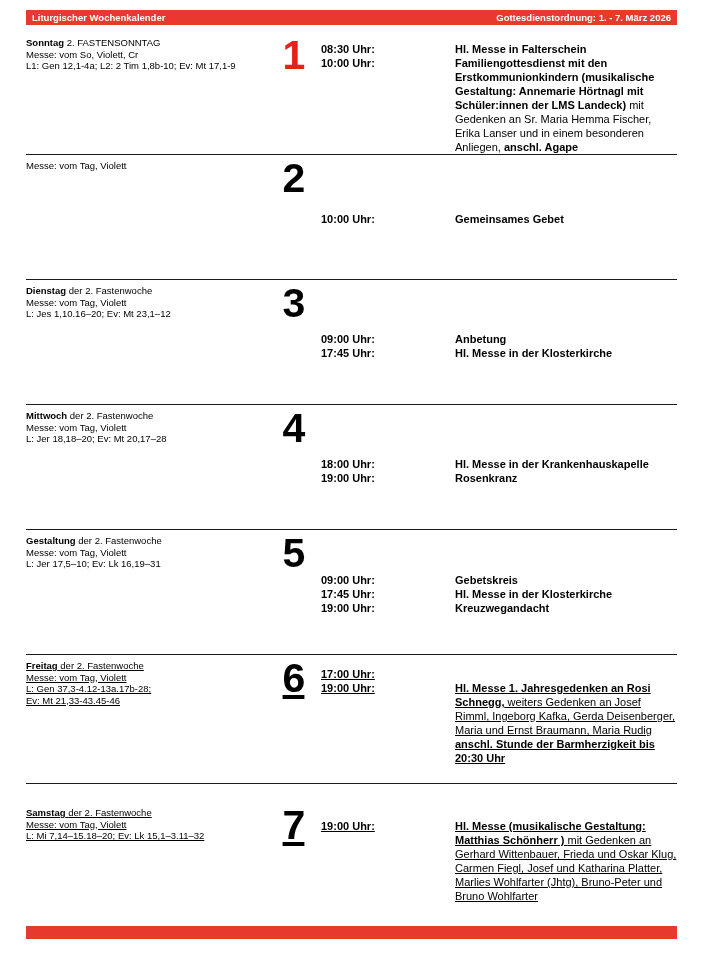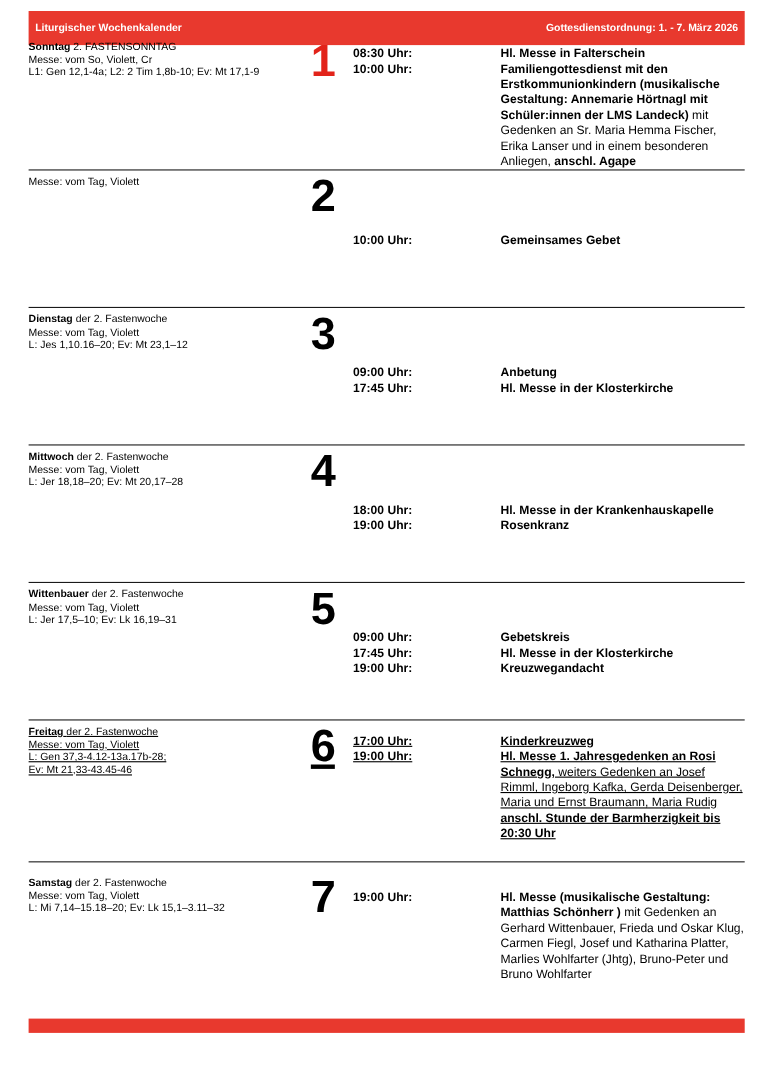--- a/index.html
+++ b/index.html
@@ -1,35 +1,35 @@
 <!DOCTYPE html>
 <html><head>
 <meta charset="utf-8">
 <style>
   html,body { margin:0; padding:0; background:#ffffff; }
   .page {
     position:relative; width:703px; height:979px; background:#ffffff;
     font-family:"Liberation Sans", sans-serif; color:#000; overflow:hidden;
   }
   .redbar {
-    position:absolute; left:26px; width:651px; height:31px; background:#e8392e;
+    position:absolute; left:26px; width:651px; height:15px; background:#e8392e;
     color:#fff; font-size:9.5px; font-weight:bold; display:flex;
     justify-content:space-between; align-items:center; padding:0 6px; box-sizing:border-box;
   }
   .redbar.top { top:10px; }
   .redbar.bottom { top:926px; height:13px; }
   .content { position:absolute; top:25px; left:26px; width:651px; }
   .day-row {
     display:grid; grid-template-columns:240px 55px 1fr;
     box-sizing:border-box; align-items:start;
   }
   .day-row.first { min-height:128px; padding-top:12px; }
   .day-row.mid   { min-height:125px; padding-top:5px; border-top:1px solid #1a1a1a; }
   .day-row.fri   { min-height:129px;text-decoration:underline; }
-  .day-row.last  { min-height:132px; padding-top:13px; border-top:1px solid #1a1a1a; }
+  .day-row.last  { min-height:132px; padding-top:23px; border-top:1px solid #1a1a1a;text-decoration:underline; }
   .day-info { font-size:9.5px; line-height:11.5px; }
   .day-info .b, .b { font-weight:bold; }
   .day-number {
     font-size:41px; font-weight:bold; line-height:36px; text-align:center;
     letter-spacing:-1px; margin-top:0;
   }
   .day-number.red { color:#e2231a; }
   .events { display:flex; flex-direction:column; }
   .ev-sun .events { padding-top:5px; }
   .ev-mon .events { padding-top:52px; }
@@ -119,21 +119,21 @@
         </div>
         <div class="event">
           <div class="time">19:00 Uhr:</div>
           <div class="desc"><span class="b">Rosenkranz</span></div>
         </div>
       </div>
     </div>
 
     <div class="day-row mid ev-thu">
       <div class="day-info">
-        <div><span class="b">Wittenbauer</span> <span>der 2. Fastenwoche</span></div>
+        <div><span class="b">Gestaltung</span> <span>der 2. Fastenwoche</span></div>
         <div>Messe: vom Tag, Violett</div>
         <div>L: Jer 17,5–10; Ev: Lk 16,19–31</div>
       </div>
       <div class="day-number">5</div>
       <div class="events">
         <div class="event">
           <div class="time">09:00 Uhr:</div>
           <div class="desc"><span class="b">Gebetskreis</span></div>
         </div>
         <div class="event">
@@ -151,21 +151,20 @@
       <div class="day-info">
         <div><span class="b">Freitag</span> <span>der 2. Fastenwoche</span></div>
         <div>Messe: vom Tag, Violett</div>
         <div>L: Gen 37,3-4.12-13a.17b-28;</div>
         <div>Ev: Mt 21,33-43.45-46</div>
       </div>
       <div class="day-number">6</div>
       <div class="events">
         <div class="event">
           <div class="time">17:00 Uhr:</div>
-          <div class="desc"><span class="b">Kinderkreuzweg</span></div>
         </div>
         <div class="event">
           <div class="time">19:00 Uhr:</div>
           <div class="desc"><span class="b">Hl. Messe 1. Jahresgedenken an Rosi Schnegg,</span><span> weiters Gedenken an Josef Rimml, Ingeborg Kafka, Gerda Deisenberger, Maria und Ernst Braumann, Maria Rudig</span><br><span class="b">anschl. Stunde der Barmherzigkeit bis 20:30 Uhr</span></div>
         </div>
       </div>
     </div>
 
     <div class="day-row last ev-sat">
       <div class="day-info">

